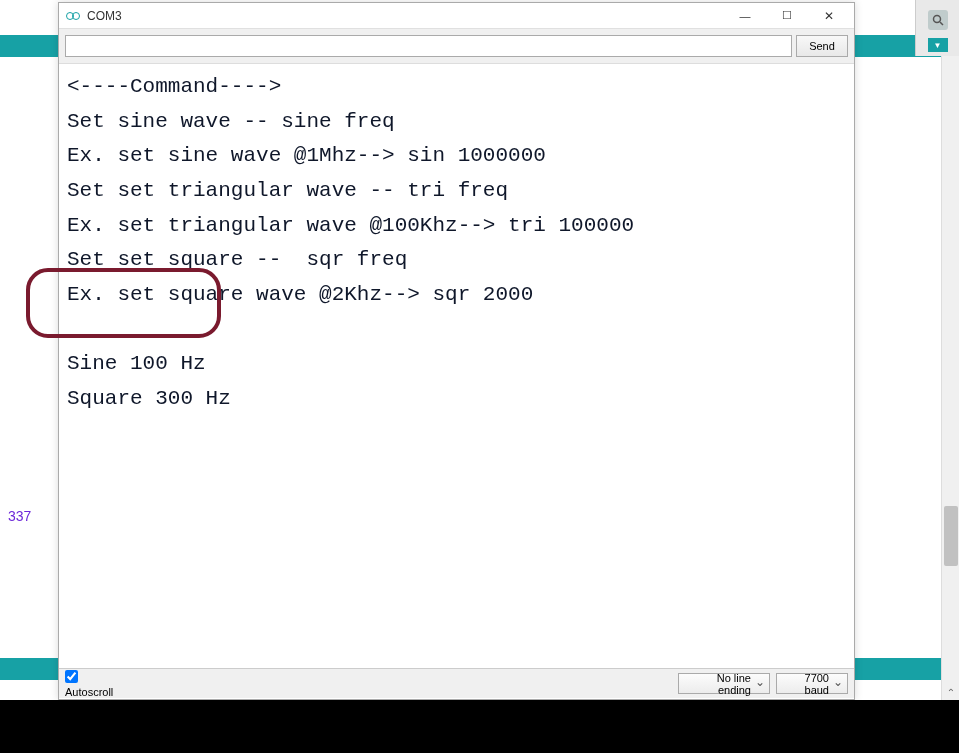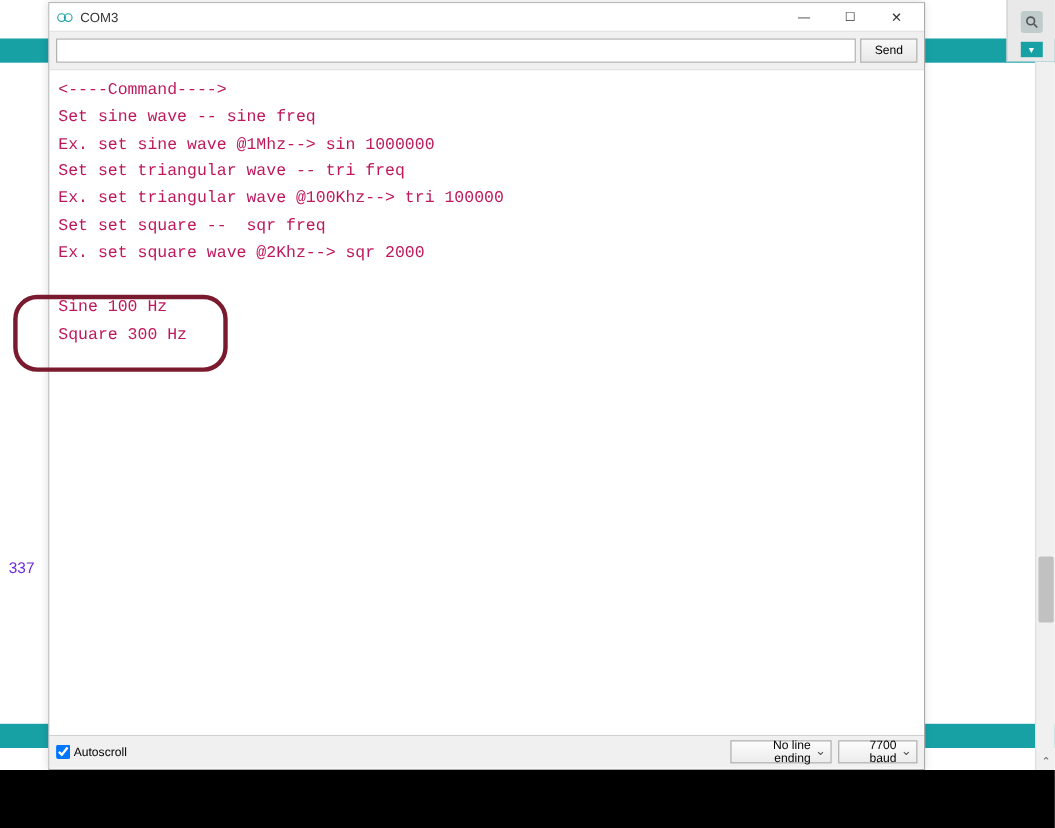--- a/index.html
+++ b/index.html
@@ -100,21 +100,21 @@
       left: 0;
       width: 18px;
       text-align: center;
       font-size: 10px;
       color: #666;
     }
     
     .serial-window {
       position: absolute;
       top: 2px;
-      left: 44px;
+      left: 58px;
       width: 797px;
       height: 698px;
       background: #ffffff;
       border: 1px solid #aaa;
       box-shadow: 0 0 8px rgba(0,0,0,0.15);
     }
     .titlebar {
       height: 26px;
       background: #ffffff;
       border-bottom: 1px solid #e0e0e0;
@@ -182,23 +182,23 @@
       height: 22px;
       border: 1px solid #aaa;
       background: linear-gradient(#f8f8f8, #e8e8e8);
       font-size: 11px;
       cursor: pointer;
     }
     .output-area {
       height: 604px;
       padding: 6px 8px;
       font-family: "Courier New", monospace;
-      font-size: 15px;
+      font-size: 21px;
       line-height: 1.65;
-      color: #be185d;
+      color: #0f172a;
       white-space: pre;
       position: relative;
       background: #fff;
     }
     .annotation-circle {
       position: absolute;
       top: 204px;
       left: -33px;
       width: 195px;
       height: 70px;
@@ -210,23 +210,24 @@
       height: 30px;
       background: #f0f0f0;
       border-top: 1px solid #ccc;
       display: flex;
       align-items: center;
       padding: 0 6px;
       gap: 6px;
     }
     .autoscroll-check {
       display: flex;
-      align-items: flex-end;
+      align-items: flex-start;
       gap: 3px;
       font-size: 11px;
+      flex-direction: column;
     }
     .autoscroll-check input { width: 13px; height: 13px; }
     .spacer { flex: 1; }
     .dropdown {
       height: 21px;
       border: 1px solid #aaa;
       background: linear-gradient(#fcfcfc, #ececec);
       font-size: 11px;
       padding: 0 18px 0 6px;
       cursor: pointer;

